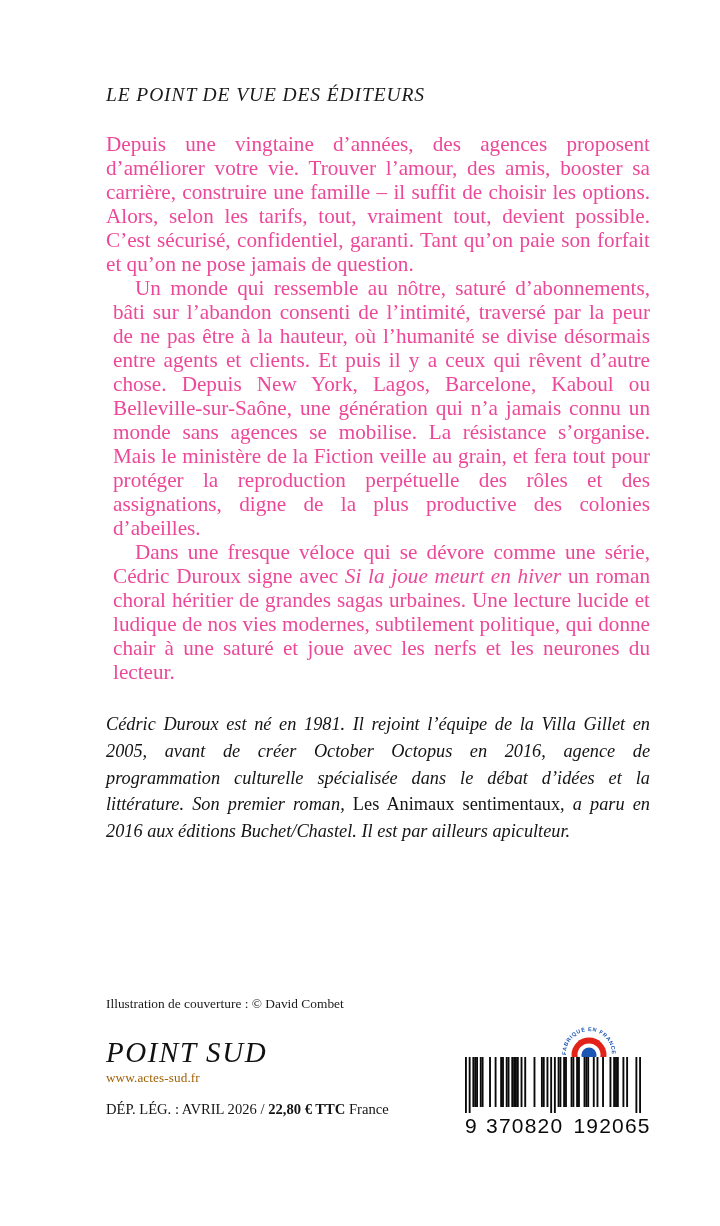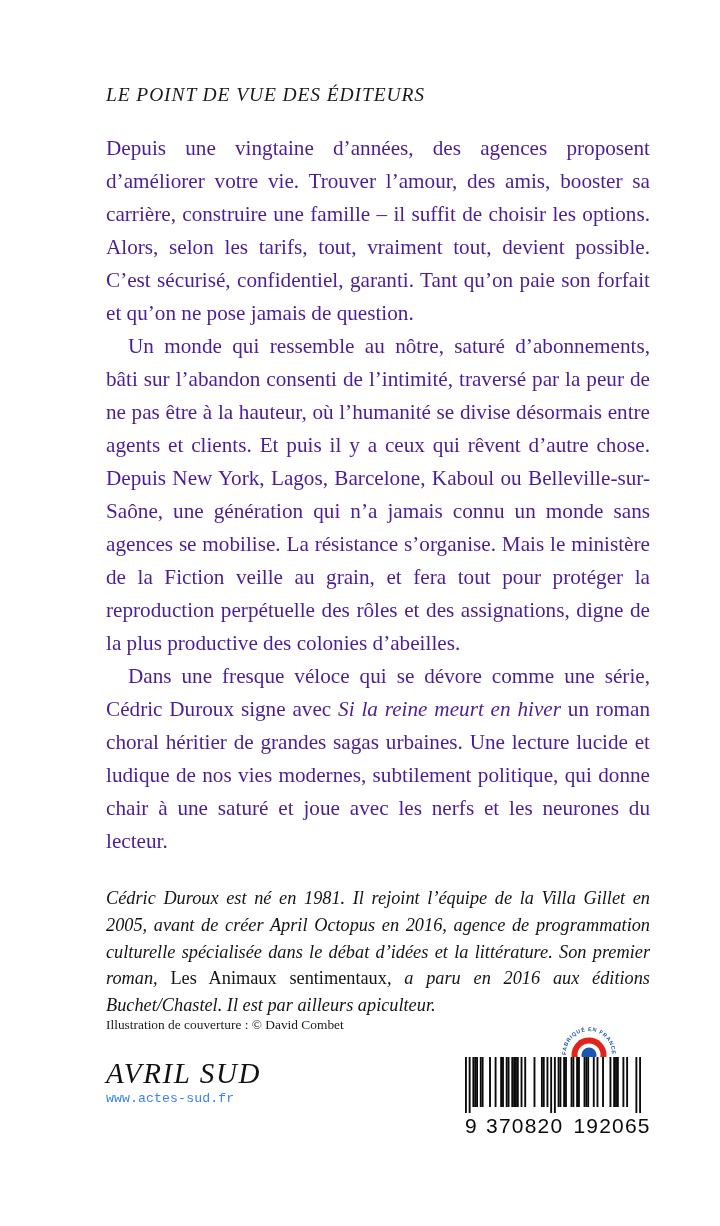--- a/index.html
+++ b/index.html
@@ -34,32 +34,33 @@
     color: #1a1a1a;
     margin-top: 84px;
     margin-bottom: 11px;
     white-space: nowrap;
   }
 
   
   .blurb {
     margin-top: 26px;
     font-size: 21.2px;
-    line-height: 33px;
+    line-height: 24px;
     text-align: justify;
     text-justify: inter-word;
     hyphens: auto;
-    color: #4c1d95;
+    color: #ec4899;
   }
   .blurb p {
     margin: 0;
     text-indent: 0;
   }
   .blurb p + p {
     text-indent: 22px;
+    margin-left: 7px;
   }
   .blurb .title-italic {
     font-style: italic;
   }
 
   
   .bio {
     margin-top: 27px;
     font-size: 18.3px;
     line-height: 26.8px;
@@ -68,21 +69,21 @@
     hyphens: auto;
     color: #141414;
   }
   .bio p { margin: 0; }
   .bio .roman { font-style: normal; margin-top: 16px; }
 
   
   .footer {
     position: absolute;
     left: 106px;
-    top: 1016px;
+    top: 995px;
     width: 544px;
   }
   .credit {
     font-size: 13.4px;
     line-height: 18px;
     color: #1a1a1a;
     margin: 0;
   }
   .imprint {
     margin-top: 25px;
@@ -93,23 +94,22 @@
     letter-spacing: 1.6px;
     line-height: 1.02;
     color: #111111;
     margin: 0;
     white-space: nowrap;
   }
   .imprint-url {
     font-size: 13.2px;
     line-height: 1.25;
     margin: 2px 0 8px 0;
-    color: #3b82f6;
+    color: #a16207;
     letter-spacing: 0.1px;
-    font-family: Liberation Mono, monospace;
   }
   .legal {
     font-size: 14.6px;
     margin: 15px 0 0 0;
     color: #141414;
     white-space: nowrap;
   }
   .legal .price {
     font-weight: bold;
   }
@@ -159,38 +159,39 @@
 
 <div class="page">
 
   <div class="content">
 
     <div class="editors-header">LE POINT DE VUE DES ÉDITEURS</div>
 
     <div class="blurb">
       <p>Depuis une vingtaine d’années, des agences proposent d’améliorer votre vie. Trouver l’amour, des amis, booster sa carrière, construire une famille – il suffit de choisir les options. Alors, selon les tarifs, tout, vraiment tout, devient possible. C’est sécurisé, confidentiel, garanti. Tant qu’on paie son forfait et qu’on ne pose jamais de question.</p>
       <p>Un monde qui ressemble au nôtre, saturé d’abonnements, bâti sur l’abandon consenti de l’intimité, traversé par la peur de ne pas être à la hauteur, où l’humanité se divise désormais entre agents et clients. Et puis il y a ceux qui rêvent d’autre chose. Depuis New York, Lagos, Barcelone, Kaboul ou Belleville-sur-Saône, une génération qui n’a jamais connu un monde sans agences se mobilise. La résistance s’organise. Mais le ministère de la Fiction veille au grain, et fera tout pour protéger la reproduction perpétuelle des rôles et des assignations, digne de la plus productive des colonies d’abeilles.</p>
-      <p><span>Dans une fresque véloce qui se dévore comme une série, Cédric Duroux signe avec </span><span class="title-italic">Si la reine meurt en hiver</span><span> un roman choral héritier de grandes sagas urbaines. Une lecture lucide et ludique de nos vies modernes, subtilement politique, qui donne chair à une saturé et joue avec les nerfs et les neurones du lecteur.</span></p>
+      <p><span>Dans une fresque véloce qui se dévore comme une série, Cédric Duroux signe avec </span><span class="title-italic">Si la joue meurt en hiver</span><span> un roman choral héritier de grandes sagas urbaines. Une lecture lucide et ludique de nos vies modernes, subtilement politique, qui donne chair à une saturé et joue avec les nerfs et les neurones du lecteur.</span></p>
     </div>
 
     <div class="bio">
-      <p><span>Cédric Duroux est né en 1981. Il rejoint l’équipe de la Villa Gillet en 2005, avant de créer April Octopus en 2016, agence de programmation culturelle spécialisée dans le débat d’idées et la littérature. Son premier roman, </span><span class="roman">Les Animaux sentimentaux</span><span>, a paru en 2016 aux éditions Buchet/Chastel. Il est par ailleurs apiculteur.</span></p>
+      <p><span>Cédric Duroux est né en 1981. Il rejoint l’équipe de la Villa Gillet en 2005, avant de créer October Octopus en 2016, agence de programmation culturelle spécialisée dans le débat d’idées et la littérature. Son premier roman, </span><span class="roman">Les Animaux sentimentaux</span><span>, a paru en 2016 aux éditions Buchet/Chastel. Il est par ailleurs apiculteur.</span></p>
     </div>
 
   </div>
 
   <div class="footer">
 
     <p class="credit">Illustration de couverture : © David Combet</p>
 
     <div class="imprint">
-      <p class="imprint-name">AVRIL SUD</p>
+      <p class="imprint-name">POINT SUD</p>
       <p class="imprint-url">www.actes-sud.fr</p>
     </div>
 
+    <p class="legal"><span>DÉP. LÉG. : AVRIL 2026 / </span><span class="price">22,80 € TTC</span><span> France</span></p>
 
   </div>
 
   <div class="cockade">
     <svg viewBox="0 0 62 62" width="62" height="62" aria-hidden="true">
       <defs>
         <path id="cockadeArc" d="M 8,32 A 23,23 0 0 1 54,32" fill="none"></path>
       </defs>
       <circle cx="31" cy="33" r="17.5" fill="#e2231a"></circle>
       <circle cx="31" cy="33" r="11.5" fill="#ffffff"></circle>

